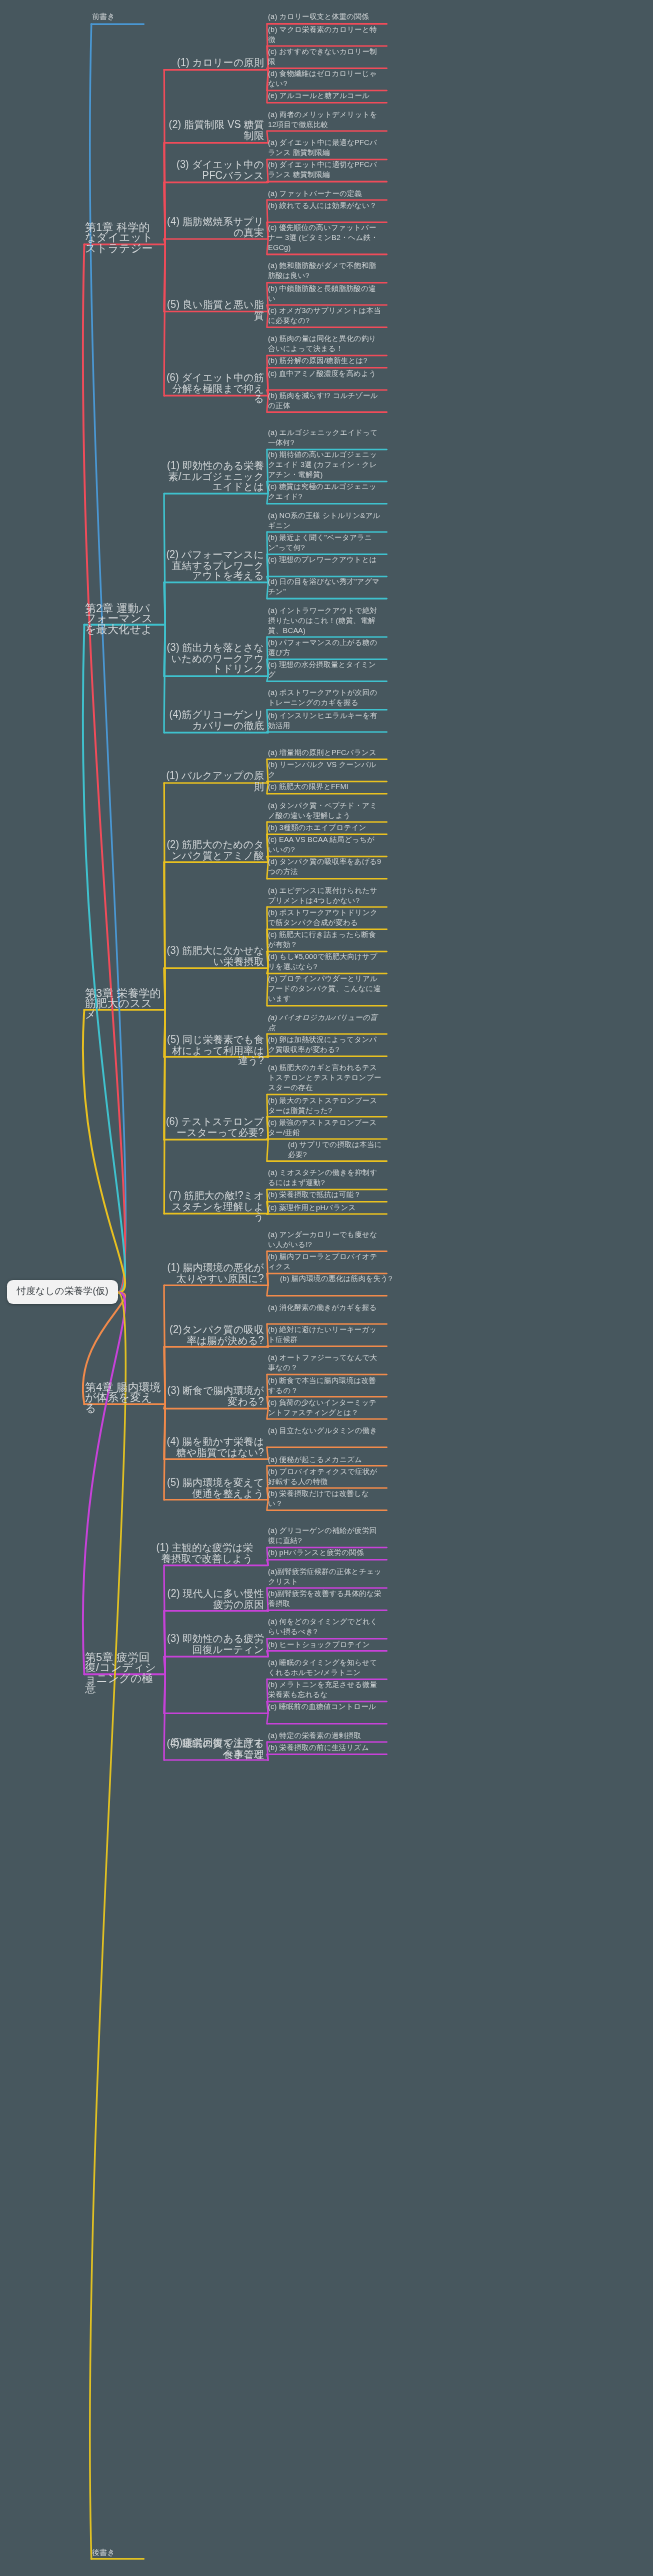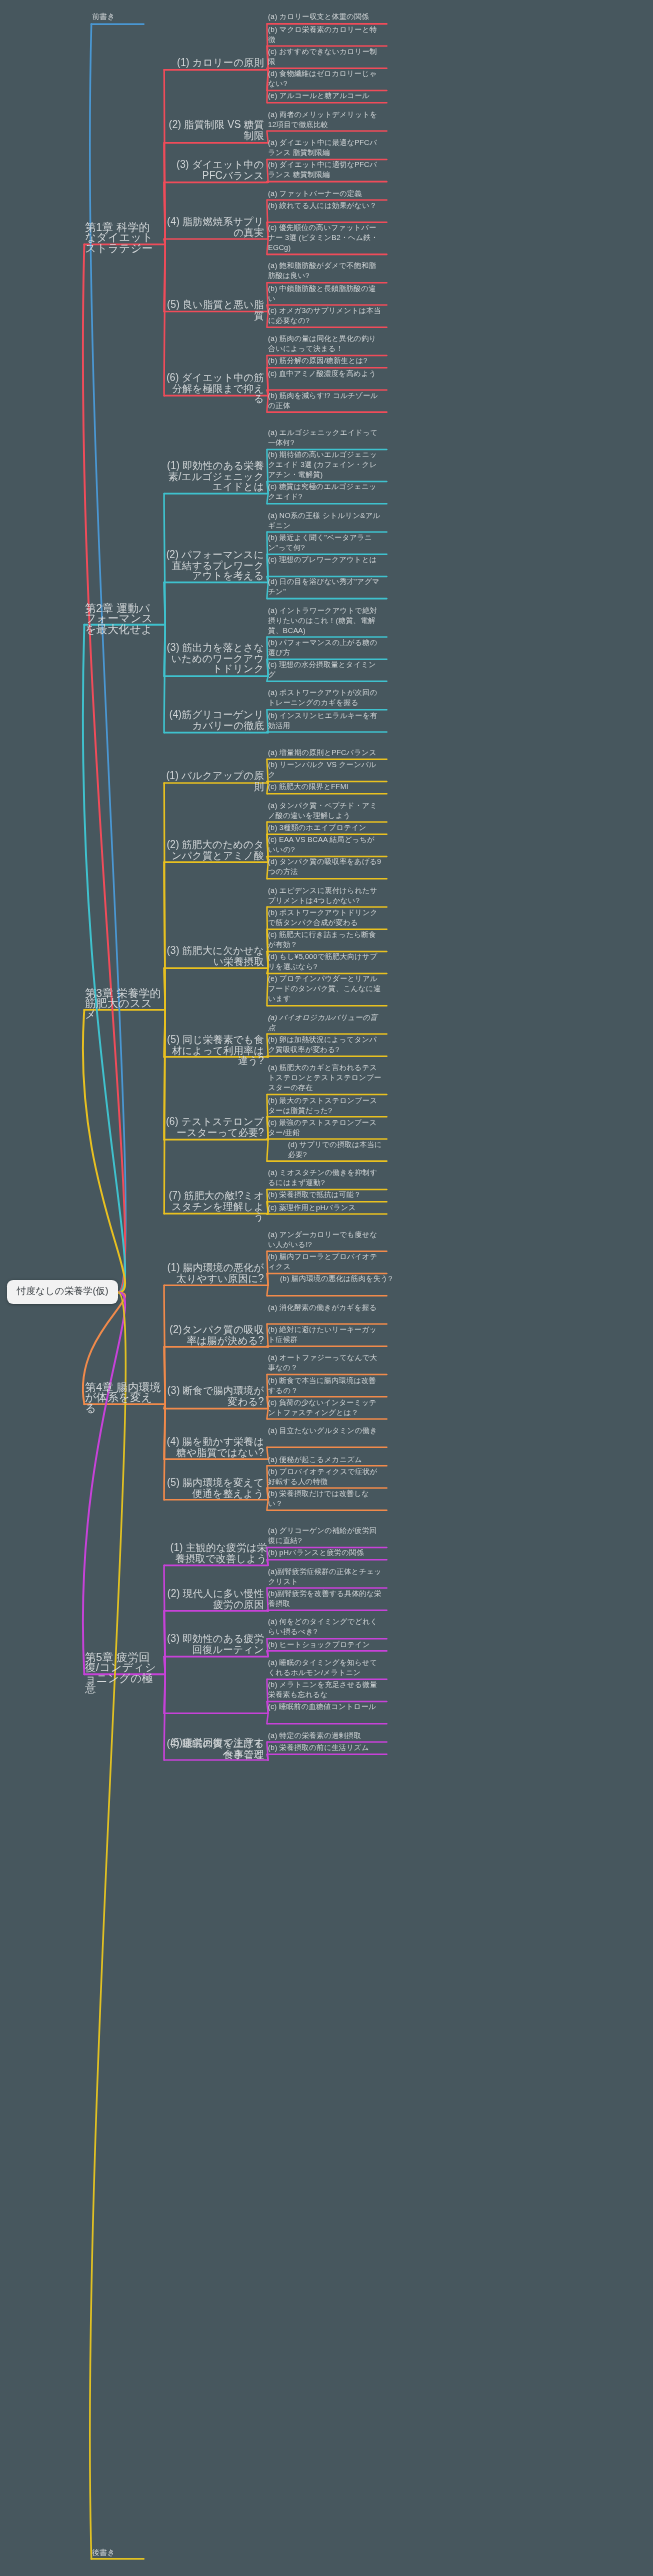--- a/index.html
+++ b/index.html
@@ -349,21 +349,21 @@
     <div class="node branch" style="left: 165px; top: 1386px; width: 99px;">(3) 断食で腸内環境が変わる?</div>
     <div class="node leaf" style="left: 268px; top: 1426px; width: 114px;">(a) 目立たないグルタミンの働き</div>
     <div class="node branch" style="left: 165px; top: 1437px; width: 99px;">(4) 腸を動かす栄養は糖や脂質ではない?</div>
     <div class="node leaf" style="left: 268px; top: 1455px; width: 114px;">(a) 便秘が起こるメカニズム</div>
     <div class="node leaf" style="left: 268px; top: 1467px; width: 114px;">(b) プロバイオティクスで症状が好転する人の特徴</div>
     <div class="node leaf" style="left: 268px; top: 1489px; width: 114px;">(b) 栄養摂取だけでは改善しない？</div>
     <div class="node branch" style="left: 165px; top: 1478px; width: 99px;">(5) 腸内環境を変えて便通を整えよう</div>
     <div class="node chapter" style="left: 85px; top: 1382px; width: 76px;">第4章 腸内環境が体系を変える</div>
     <div class="node leaf" style="left: 268px; top: 1526px; width: 114px;">(a) グリコーゲンの補給が疲労回復に直結?</div>
     <div class="node leaf" style="left: 268px; top: 1548px; width: 114px;">(b) pHバランスと疲労の関係</div>
-    <div class="node branch" style="left: 168px; top: 1543px; width: 99px;">(1) 主観的な疲労は栄養摂取で改善しよう</div>
+    <div class="node branch" style="left: 154px; top: 1543px; width: 99px;">(1) 主観的な疲労は栄養摂取で改善しよう</div>
     <div class="node leaf" style="left: 268px; top: 1567px; width: 114px;">(a)副腎疲労症候群の正体とチェックリスト</div>
     <div class="node leaf" style="left: 268px; top: 1589px; width: 114px;">(b)副腎疲労を改善する具体的な栄養摂取</div>
     <div class="node branch" style="left: 165px; top: 1589px; width: 99px;">(2) 現代人に多い慢性疲労の原因</div>
     <div class="node leaf" style="left: 268px; top: 1617px; width: 114px;">(a) 何をどのタイミングでどれくらい摂るべき?</div>
     <div class="node leaf" style="left: 268px; top: 1640px; width: 114px;">(b) ヒートショックプロテイン</div>
     <div class="node branch" style="left: 165px; top: 1634px; width: 99px;">(3) 即効性のある疲労回復ルーティン</div>
     <div class="node leaf" style="left: 268px; top: 1658px; width: 114px;">(a) 睡眠のタイミングを知らせてくれるホルモン/メラトニン</div>
     <div class="node leaf" style="left: 268px; top: 1680px; width: 114px;">(b) メラトニンを充足させる微量栄養素も忘れるな</div>
     <div class="node leaf" style="left: 268px; top: 1702px; width: 114px;">(c) 睡眠前の血糖値コントロール</div>
     <div class="node branch" style="left: 165px; top: 1691px; width: 99px; margin-top: 48px;">(4) 睡眠の質を上げる食事管理</div>

